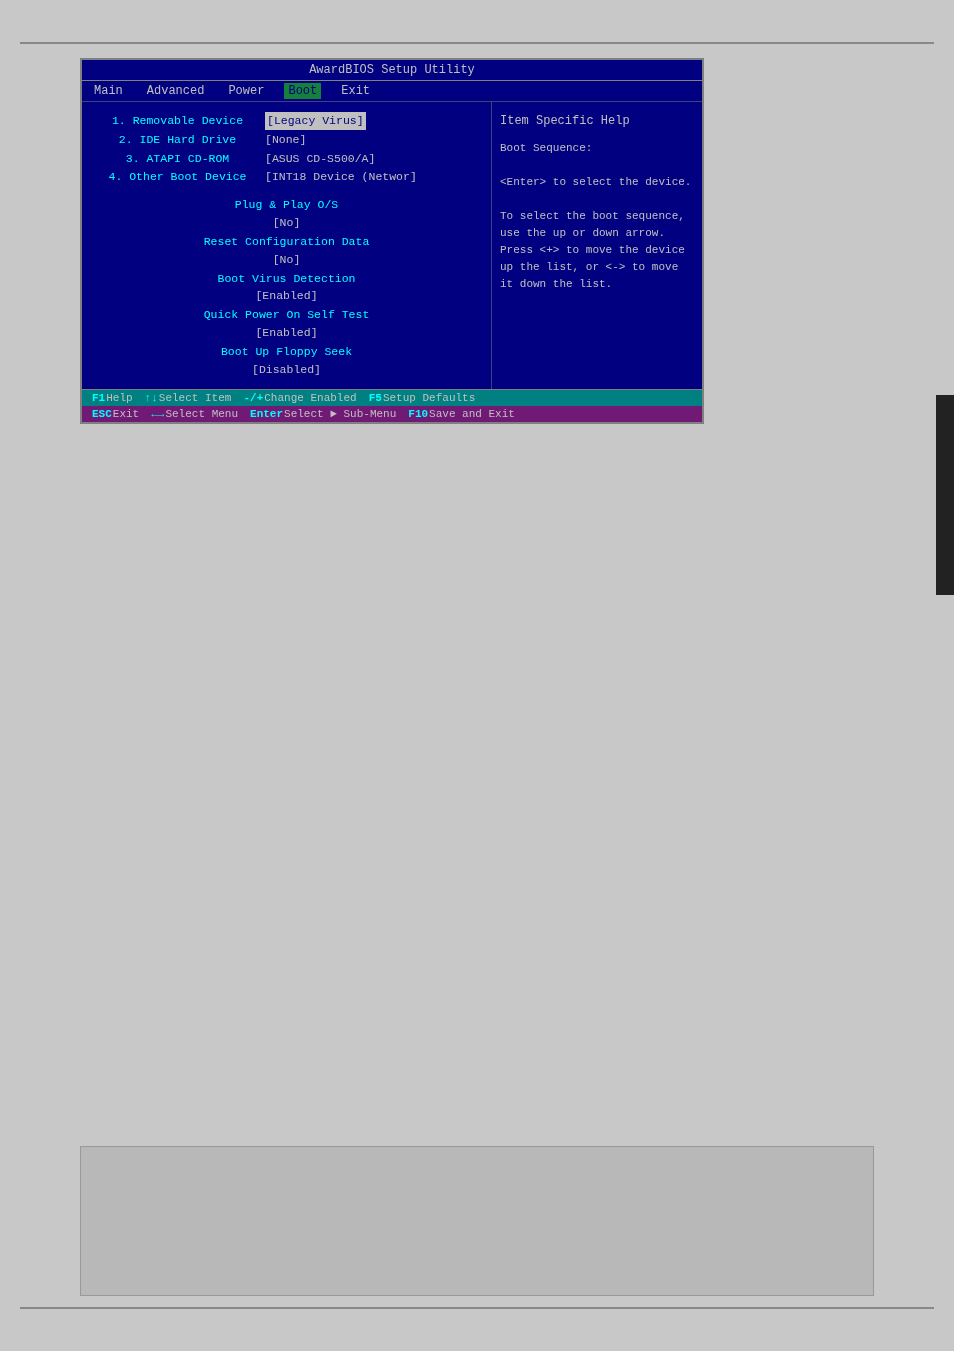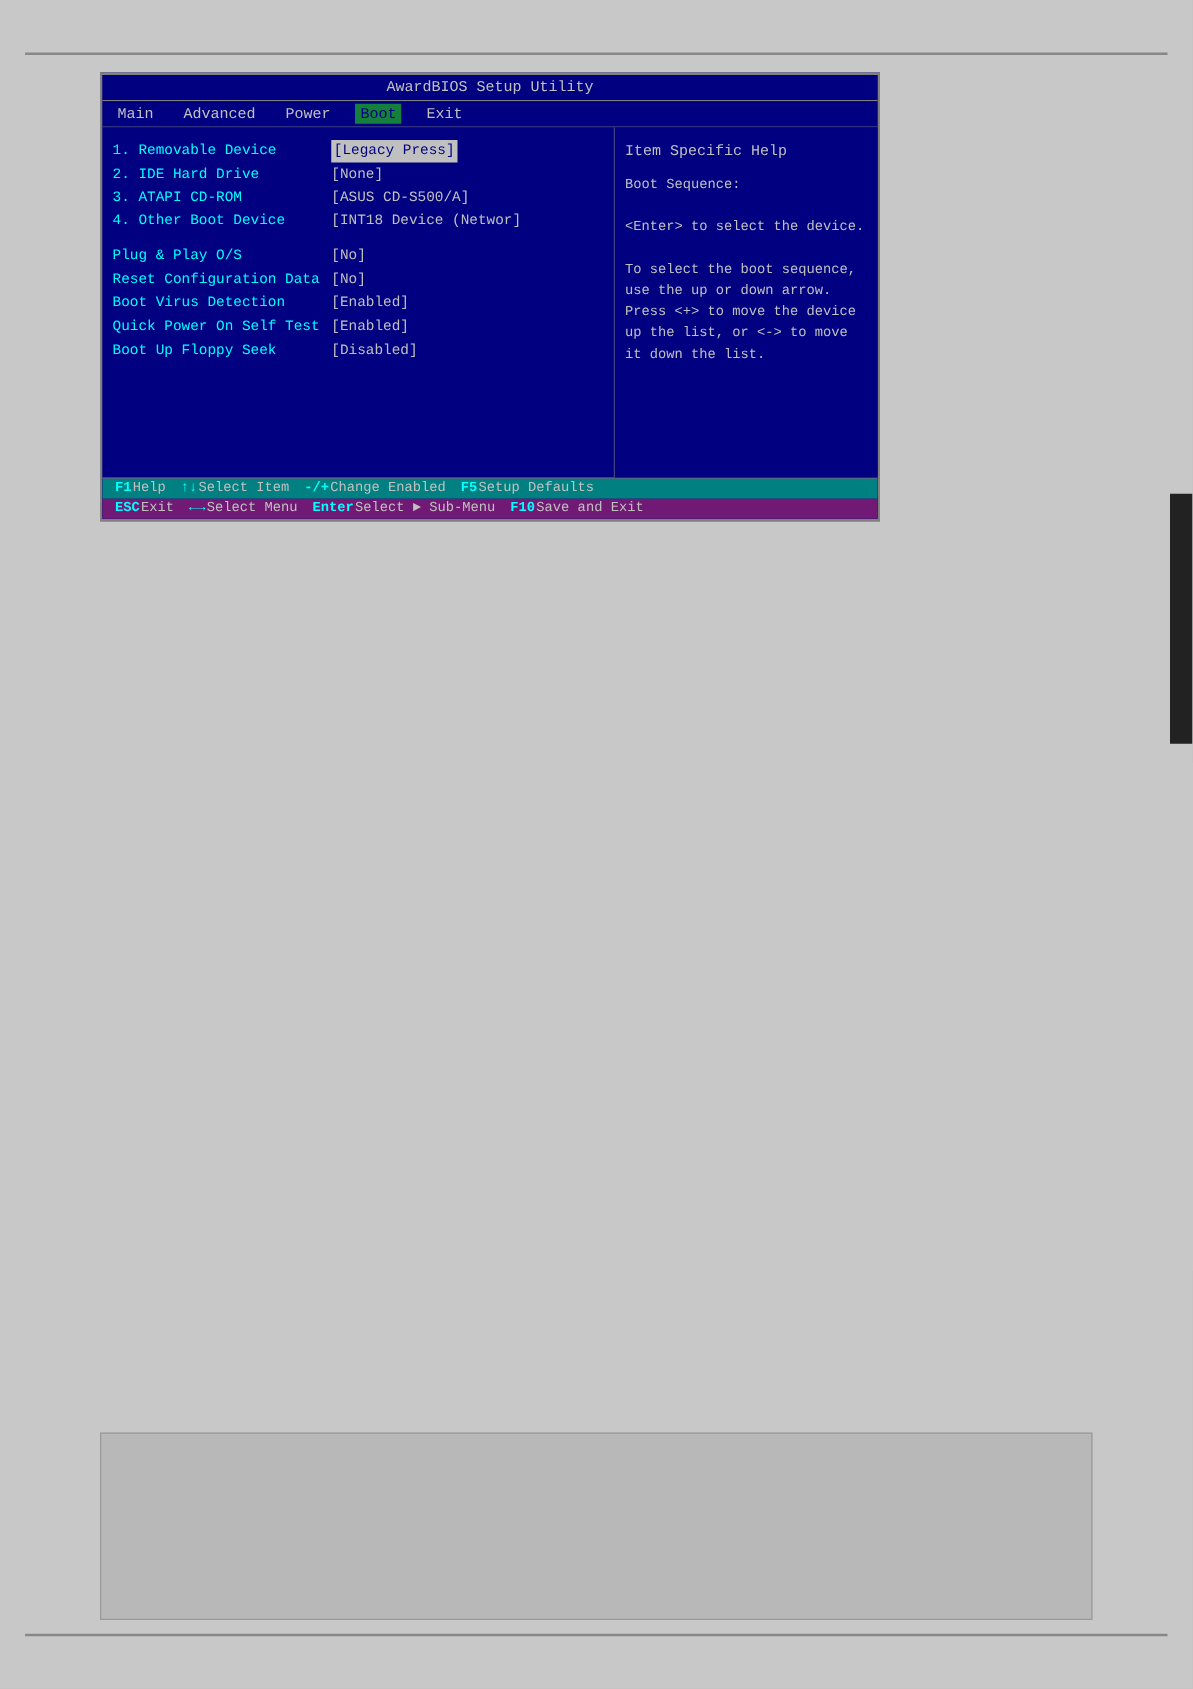--- a/index.html
+++ b/index.html
@@ -91,20 +91,21 @@
     }
 
     
     .bios-left {
       flex: 1;
       padding: 10px 8px;
       color: #c0c0c0;
       font-size: 11.5px;
       line-height: 1.55;
       border-right: 1px solid #404080;
+      text-align: center;
     }
 
     .boot-sequence {
       margin-bottom: 10px;
     }
 
     .boot-item {
       display: flex;
       align-items: flex-start;
       margin-bottom: 1px;
@@ -127,20 +128,21 @@
       padding: 0 2px;
     }
 
     .settings-section {
       margin-top: 8px;
     }
 
     .setting-row {
       display: flex;
       margin-bottom: 1px;
+      flex-direction: column;
     }
 
     .setting-label {
       color: #00ffff;
       min-width: 175px;
       font-size: 11.5px;
     }
 
     .setting-value {
       color: #c0c0c0;
@@ -242,21 +244,21 @@
     <span class="menu-item">Exit</span>
   </div>
 
   <div class="bios-content">
 
     <div class="bios-left">
 
       <div class="boot-sequence">
         <div class="boot-item">
           <span class="boot-item-label">1. Removable Device</span>
-          <span class="boot-item-value highlighted">[Legacy Press]</span>
+          <span class="boot-item-value highlighted">[Legacy Virus]</span>
         </div>
         <div class="boot-item">
           <span class="boot-item-label">2. IDE Hard Drive</span>
           <span class="boot-item-value">[None]</span>
         </div>
         <div class="boot-item">
           <span class="boot-item-label">3. ATAPI CD-ROM</span>
           <span class="boot-item-value">[ASUS CD-S500/A]</span>
         </div>
         <div class="boot-item">

